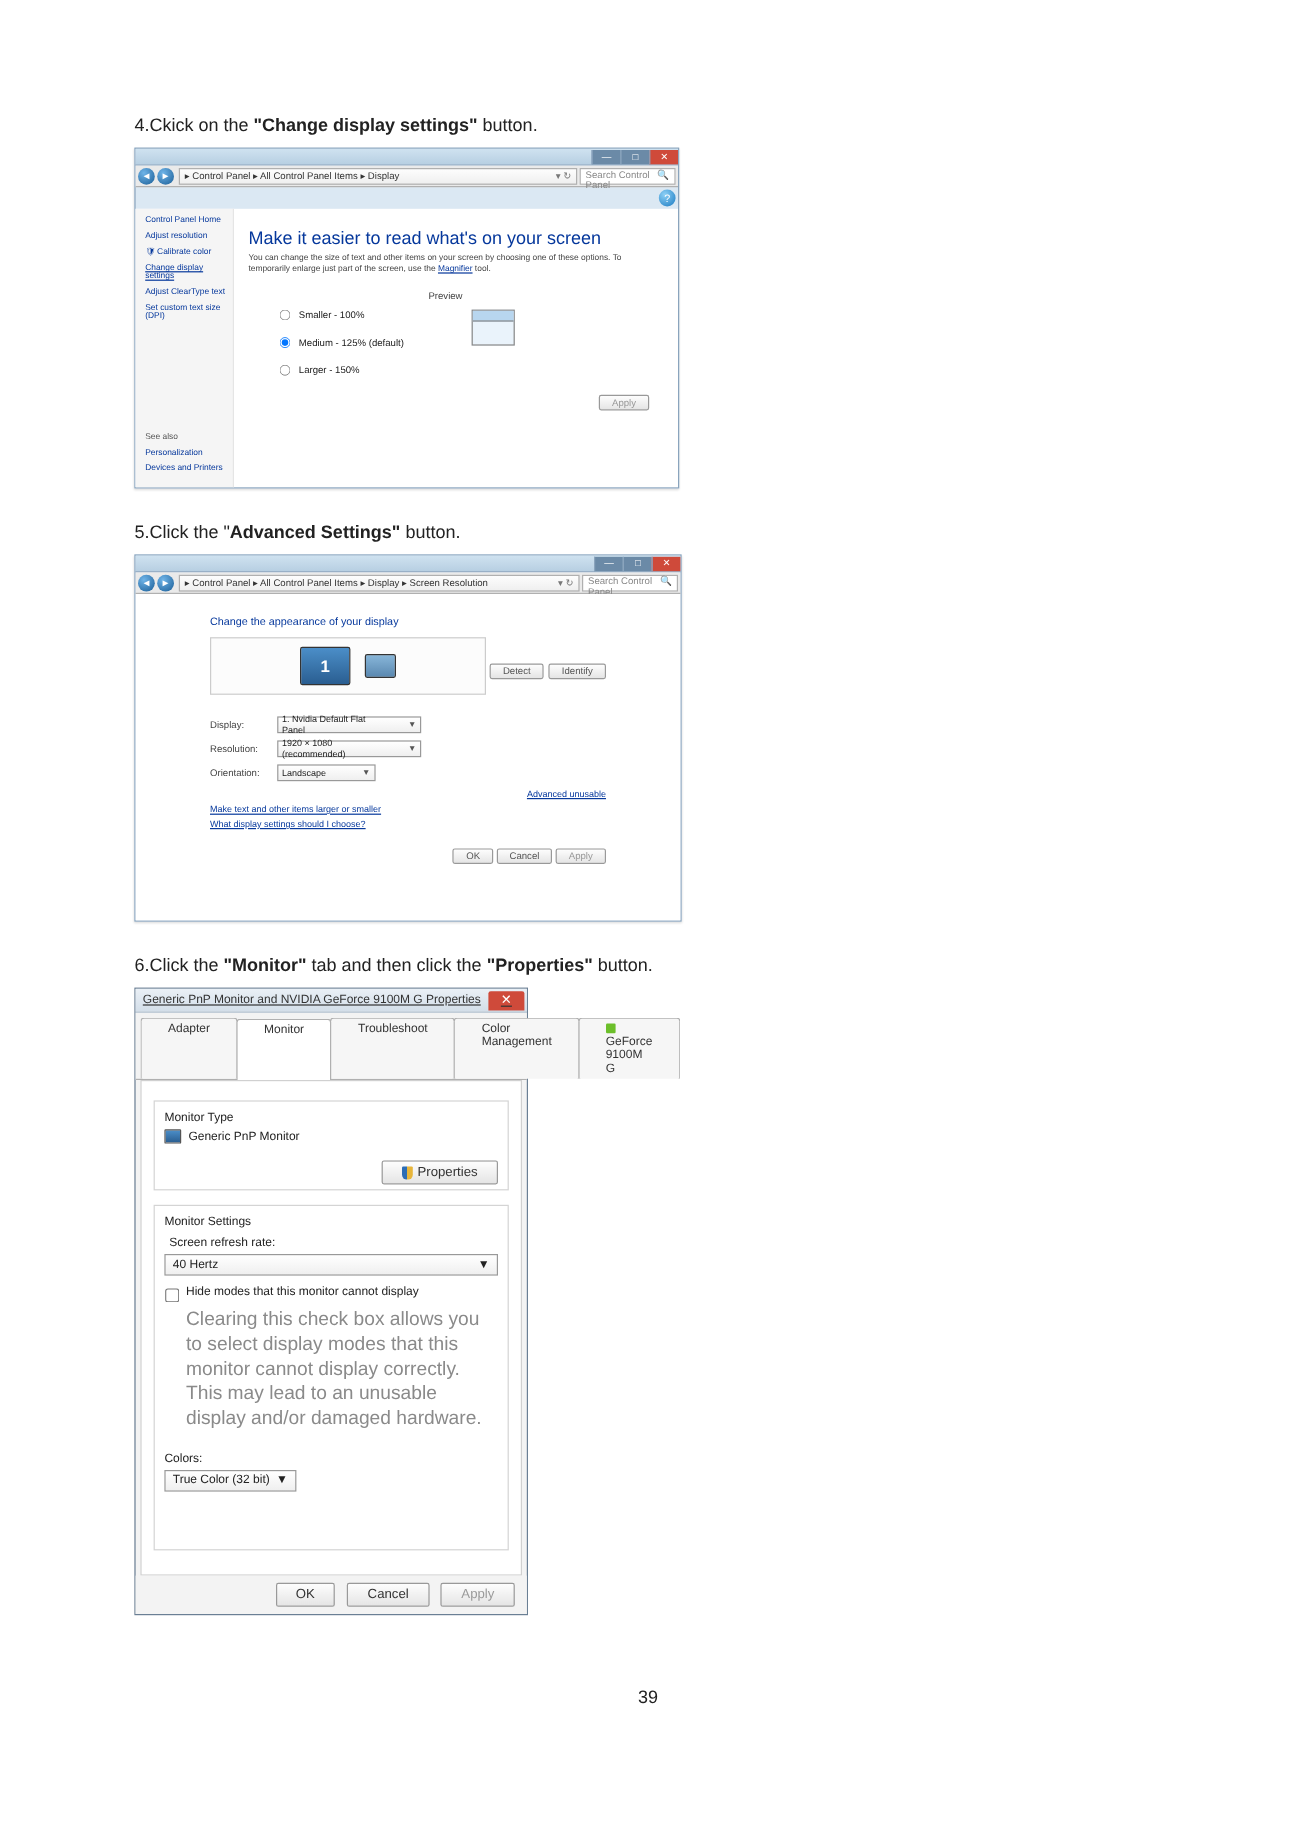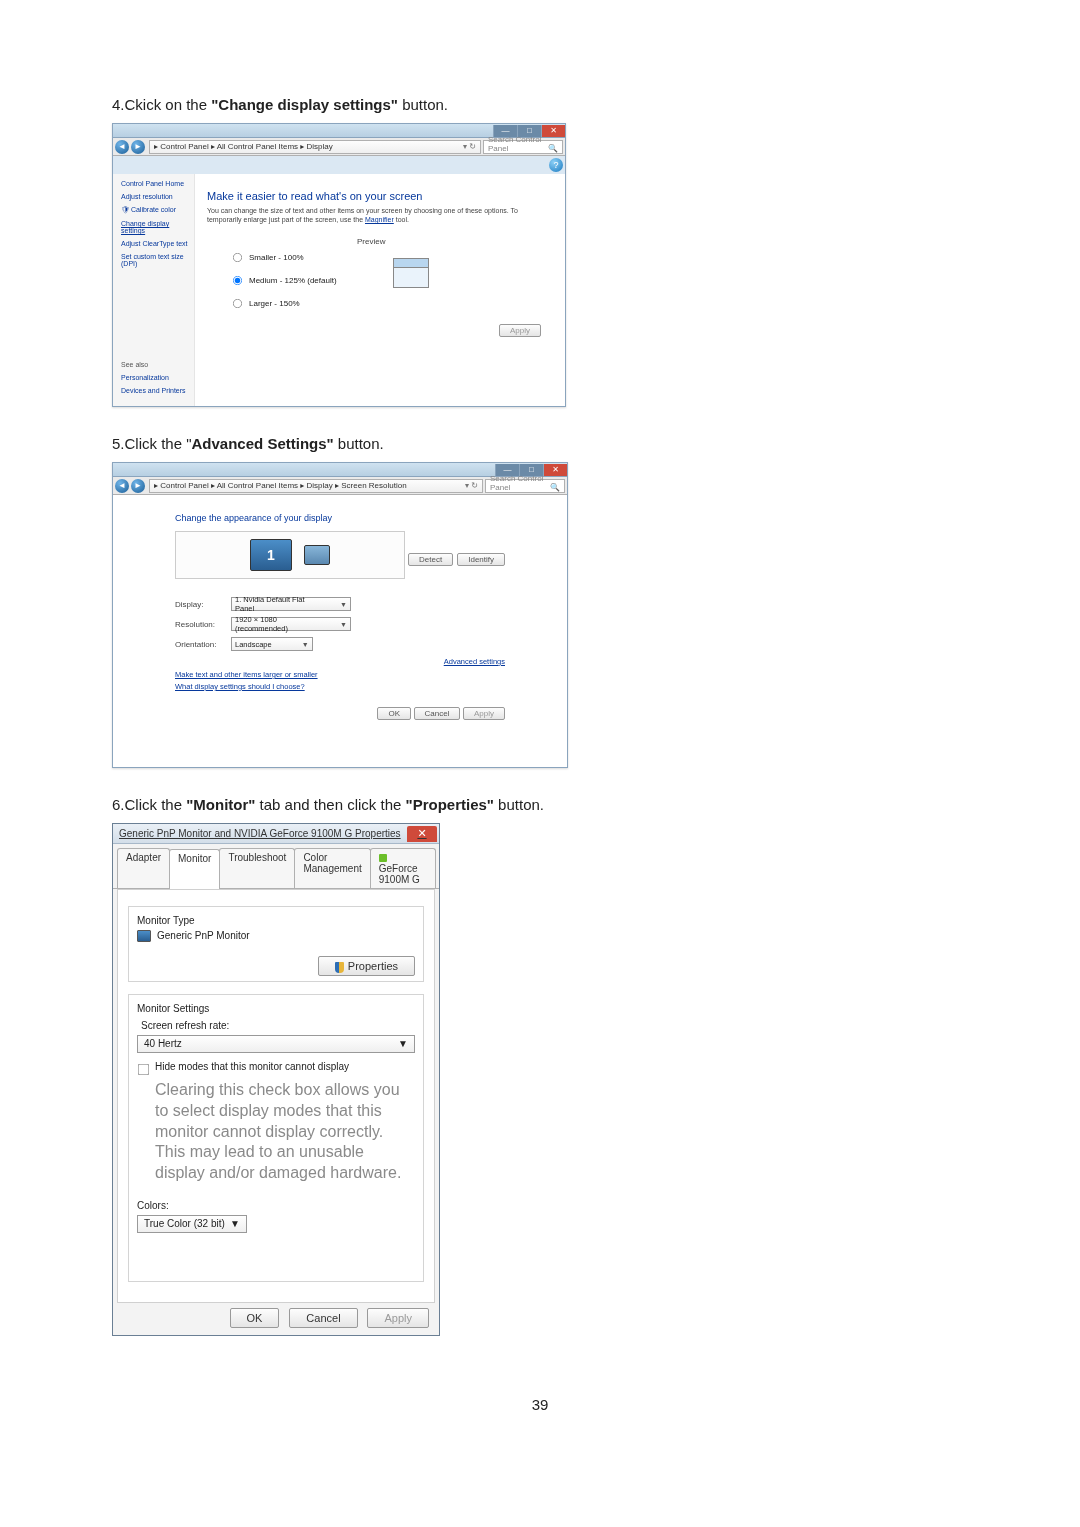--- a/index.html
+++ b/index.html
@@ -63,42 +63,42 @@
     padding: 0 4px;
     font-size: 8px;
     color:#333;
   }
   .searchbox {
     width: 80px;
     background:#fff;
     border:1px solid #b0b0b0;
     height:14px;
     margin-right:2px;
-    display:flex; align-items:flex-end; padding:0 4px;
+    display:flex; align-items:flex-start; padding:0 4px;
     color:#888; font-size:8px;
     justify-content:space-between;
   }
   .help-icon {
     width:14px; height:14px; border-radius:50%;
     background: radial-gradient(circle at 35% 30%, #8dd0f6,#1a7ac1);
     color:#fff; font-size:9px; display:flex; align-items:center; justify-content:center;
     margin:2px;
   }
   .cp1-body { background:#fff; padding:8px 0 8px 0; min-height:232px; position:relative; }
   .cp1-sidebar {
     position:absolute; left:0; top:0; bottom:0; width:82px;
     background:#f5f5f5; border-right:1px solid #e5e5e5;
     padding:6px 4px 6px 8px;
     display:flex; flex-direction:column; justify-content:space-between;
   }
   .side-link { color:#06389c; font-size:7px; margin-bottom:6px; cursor:pointer; }
   .side-link.u { text-decoration: underline; }
   .side-link.shielded::before { content:"🛡"; font-size:7px; margin-right:1px; }
   .cp1-main { margin-left:82px; padding:8px 12px; }
-  .headline { color:#06389c; font-size:11px; margin-bottom:4px; }
+  .headline { color:#06389c; font-size:15px; margin-bottom:4px; }
   .desc { font-size:7px; color:#444; margin-bottom:12px; line-height:1.3; }
   .desc a { color:#06389c; text-decoration:underline; }
   .size-opt { display:flex; align-items:center; gap:5px; margin:5px 0 10px 24px; font-size:8px; }
   .size-opt input { transform: scale(0.7); }
   .prev-lbl { margin-left:150px; font-size:8px; color:#444; }
   .preview-box {
     position:absolute; left:280px; top:84px;
     width:36px; height:30px; border:1px solid #888; background:#eaf3fb;
   }
   .preview-box::after { content:""; display:block; width:100%; height:8px; background:#b8d6ef; border-bottom:1px solid #888;}
@@ -162,21 +162,21 @@
   .dlg-close {
     width:30px; height:16px; background:#cf4a3a;
     color:#fff; display:flex; align-items:center; justify-content:center;
     font-size:11px; border-radius:2px 2px 0 0;
   }
   .tabs {
     display:flex; border-bottom:1px solid #b0b0b0;
     background:#f3f3f3; padding:4px 4px 0 4px; font-size:10px;
   }
   .tab {
-    padding:3px 8px; border:1px solid #b0b0b0; border-bottom:none;
+    padding:3px 22px; border:1px solid #b0b0b0; border-bottom:none;
     background:#f6f6f6; margin-right:-1px;
     border-radius:3px 3px 0 0; color:#333;
     cursor:pointer;
   }
   .tab.active { background:#fff; position:relative; top:1px; }
   .nv-icon { display:inline-block; width:8px; height:8px; background:#6cbf2a; border-radius:1px; margin-right:3px; vertical-align:middle;}
   .dlg-body { background:#fff; border:1px solid #d0d0d0; margin:0 4px; padding:8px 10px; font-size:10px; }
   .group { border:1px solid #d4d4d4; padding:8px; margin:8px 0 12px 0; position:relative;}
   .mon-ico { display:inline-block; width:14px; height:12px; background:linear-gradient(#4b8ec8,#2a5e91); border:1px solid #555; border-radius:1px; margin-right:6px; vertical-align:middle;}
   .prop-btn-row { text-align:right; margin-top:18px; }
@@ -326,21 +326,21 @@
             <span class="caret">▼</span>
           </div>
         </div>
       <div class="cp2-row">
           <label>Orientation:</label>
         <div class="combo" style="flex:0 0 80px">
             <span>Landscape</span>
             <span class="caret">▼</span>
           </div>
         </div>
-      <div class="adv-link"><a>Advanced settings</a></div>
+      <div class="adv-link"><a>Advanced unusable</a></div>
       <div class="cp2-links">
         <a>Make text and other items larger or smaller</a>
         <a>What display settings should I choose?</a>
       </div>
       <div class="cp2-btns">
         <span class="btn">OK</span>
         <span class="btn">Cancel</span>
         <span class="btn disabled">Apply</span>
       </div>
     </div>

